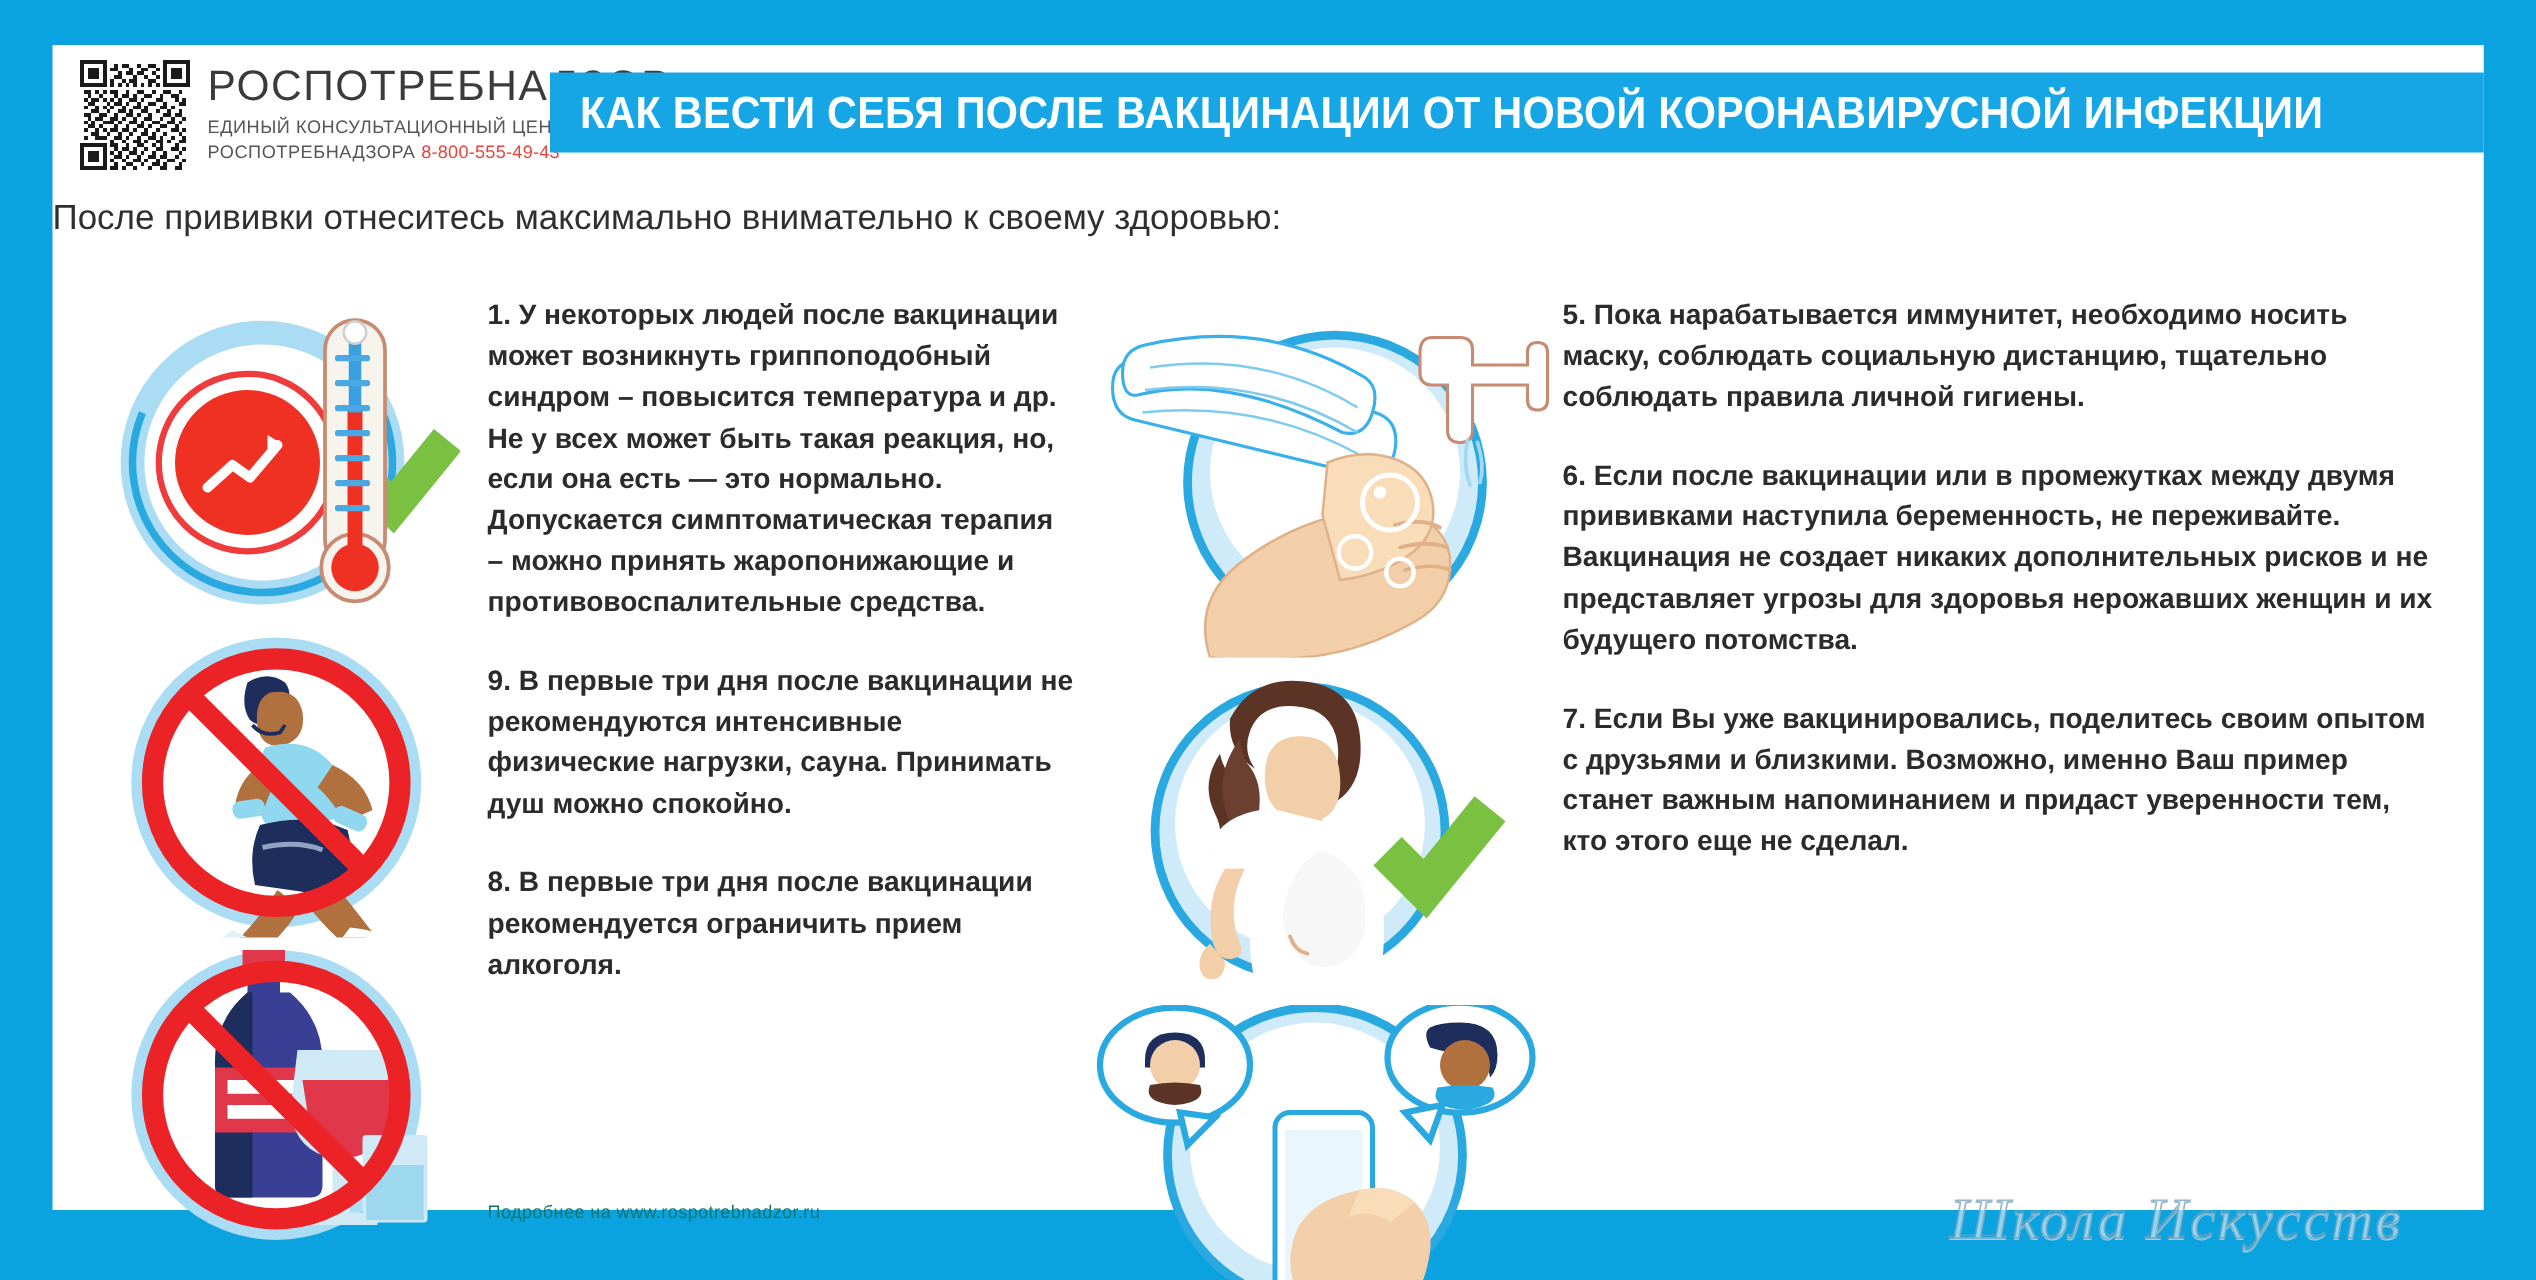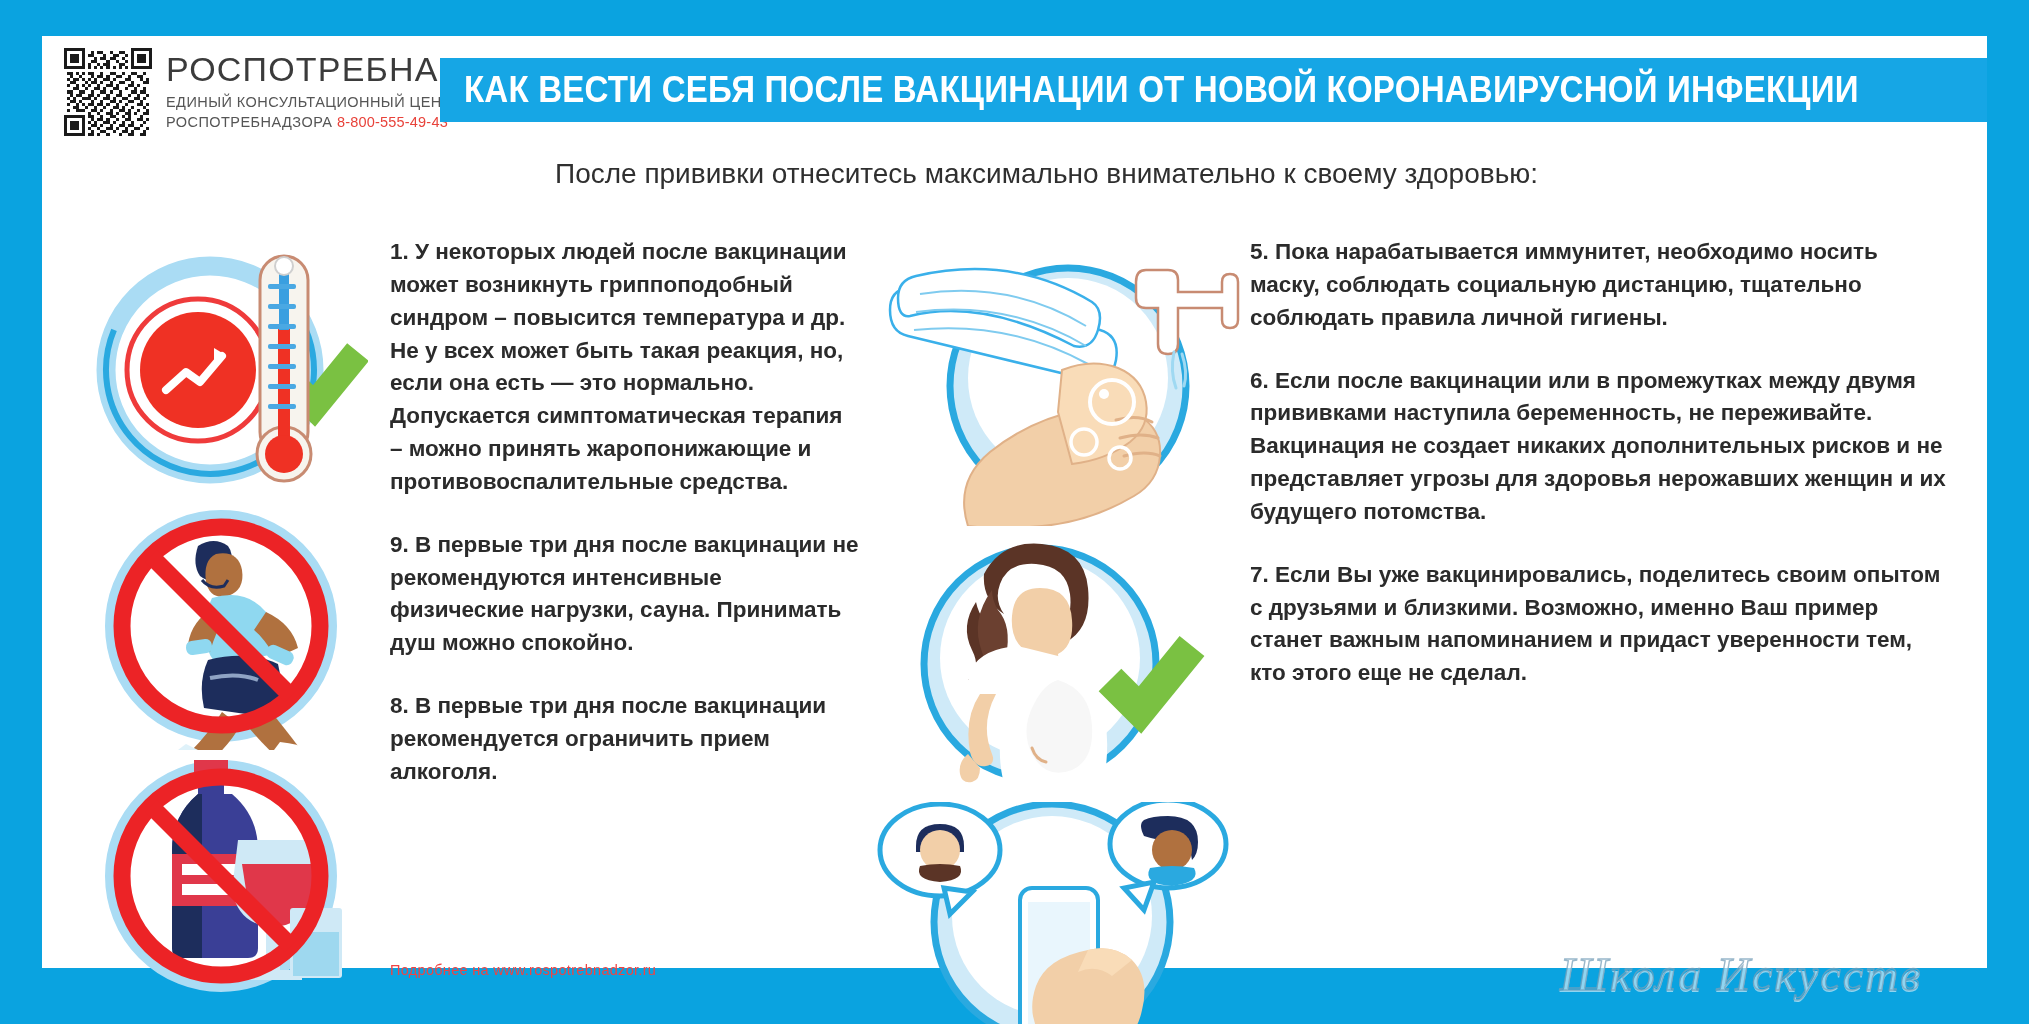--- a/index.html
+++ b/index.html
@@ -54,37 +54,36 @@
     font-weight:bold;
     letter-spacing:.2px;
     transform:scaleX(.92);
     transform-origin:left center;
     white-space:nowrap;
     font-family:"Liberation Sans", sans-serif;
   }
   
   .subtitle{
     position:absolute;left:0;top:122px;width:1945px;
-    text-align:center;
-    font-size:28px;color:#2f2f2f;padding-left:32px;
+    font-size:28px;color:#2f2f2f;
   }
   
   .col-icons{position:absolute;left:48px;top:212px;width:290px;}
   .col-text-1{position:absolute;left:348px;top:200px;width:470px;}
   .col-mid{position:absolute;left:830px;top:200px;width:370px;}
   .col-text-2{position:absolute;left:1208px;top:200px;width:700px;}
 
   .para{
     font-size:22.5px;line-height:1.46;color:#2b2b2b;
     margin:0 0 30px 0;
     font-weight:bold;
   }
   .note{
     position:absolute;left:348px;top:926px;
-    font-size:14.5px;color:#ef4444;letter-spacing:.3px;
+    font-size:14.5px;color:#0f766e;letter-spacing:.3px;
   }
   .watermark{
     position:absolute;left:1518px;top:912px;
     font-family:Liberation Serif, serif;
     font-style:italic;
     font-size:46px;
     color:rgba(255,255,255,0);
     -webkit-text-stroke:1.4px rgba(120,160,185,.75);
     letter-spacing:2px;
     white-space:nowrap;

